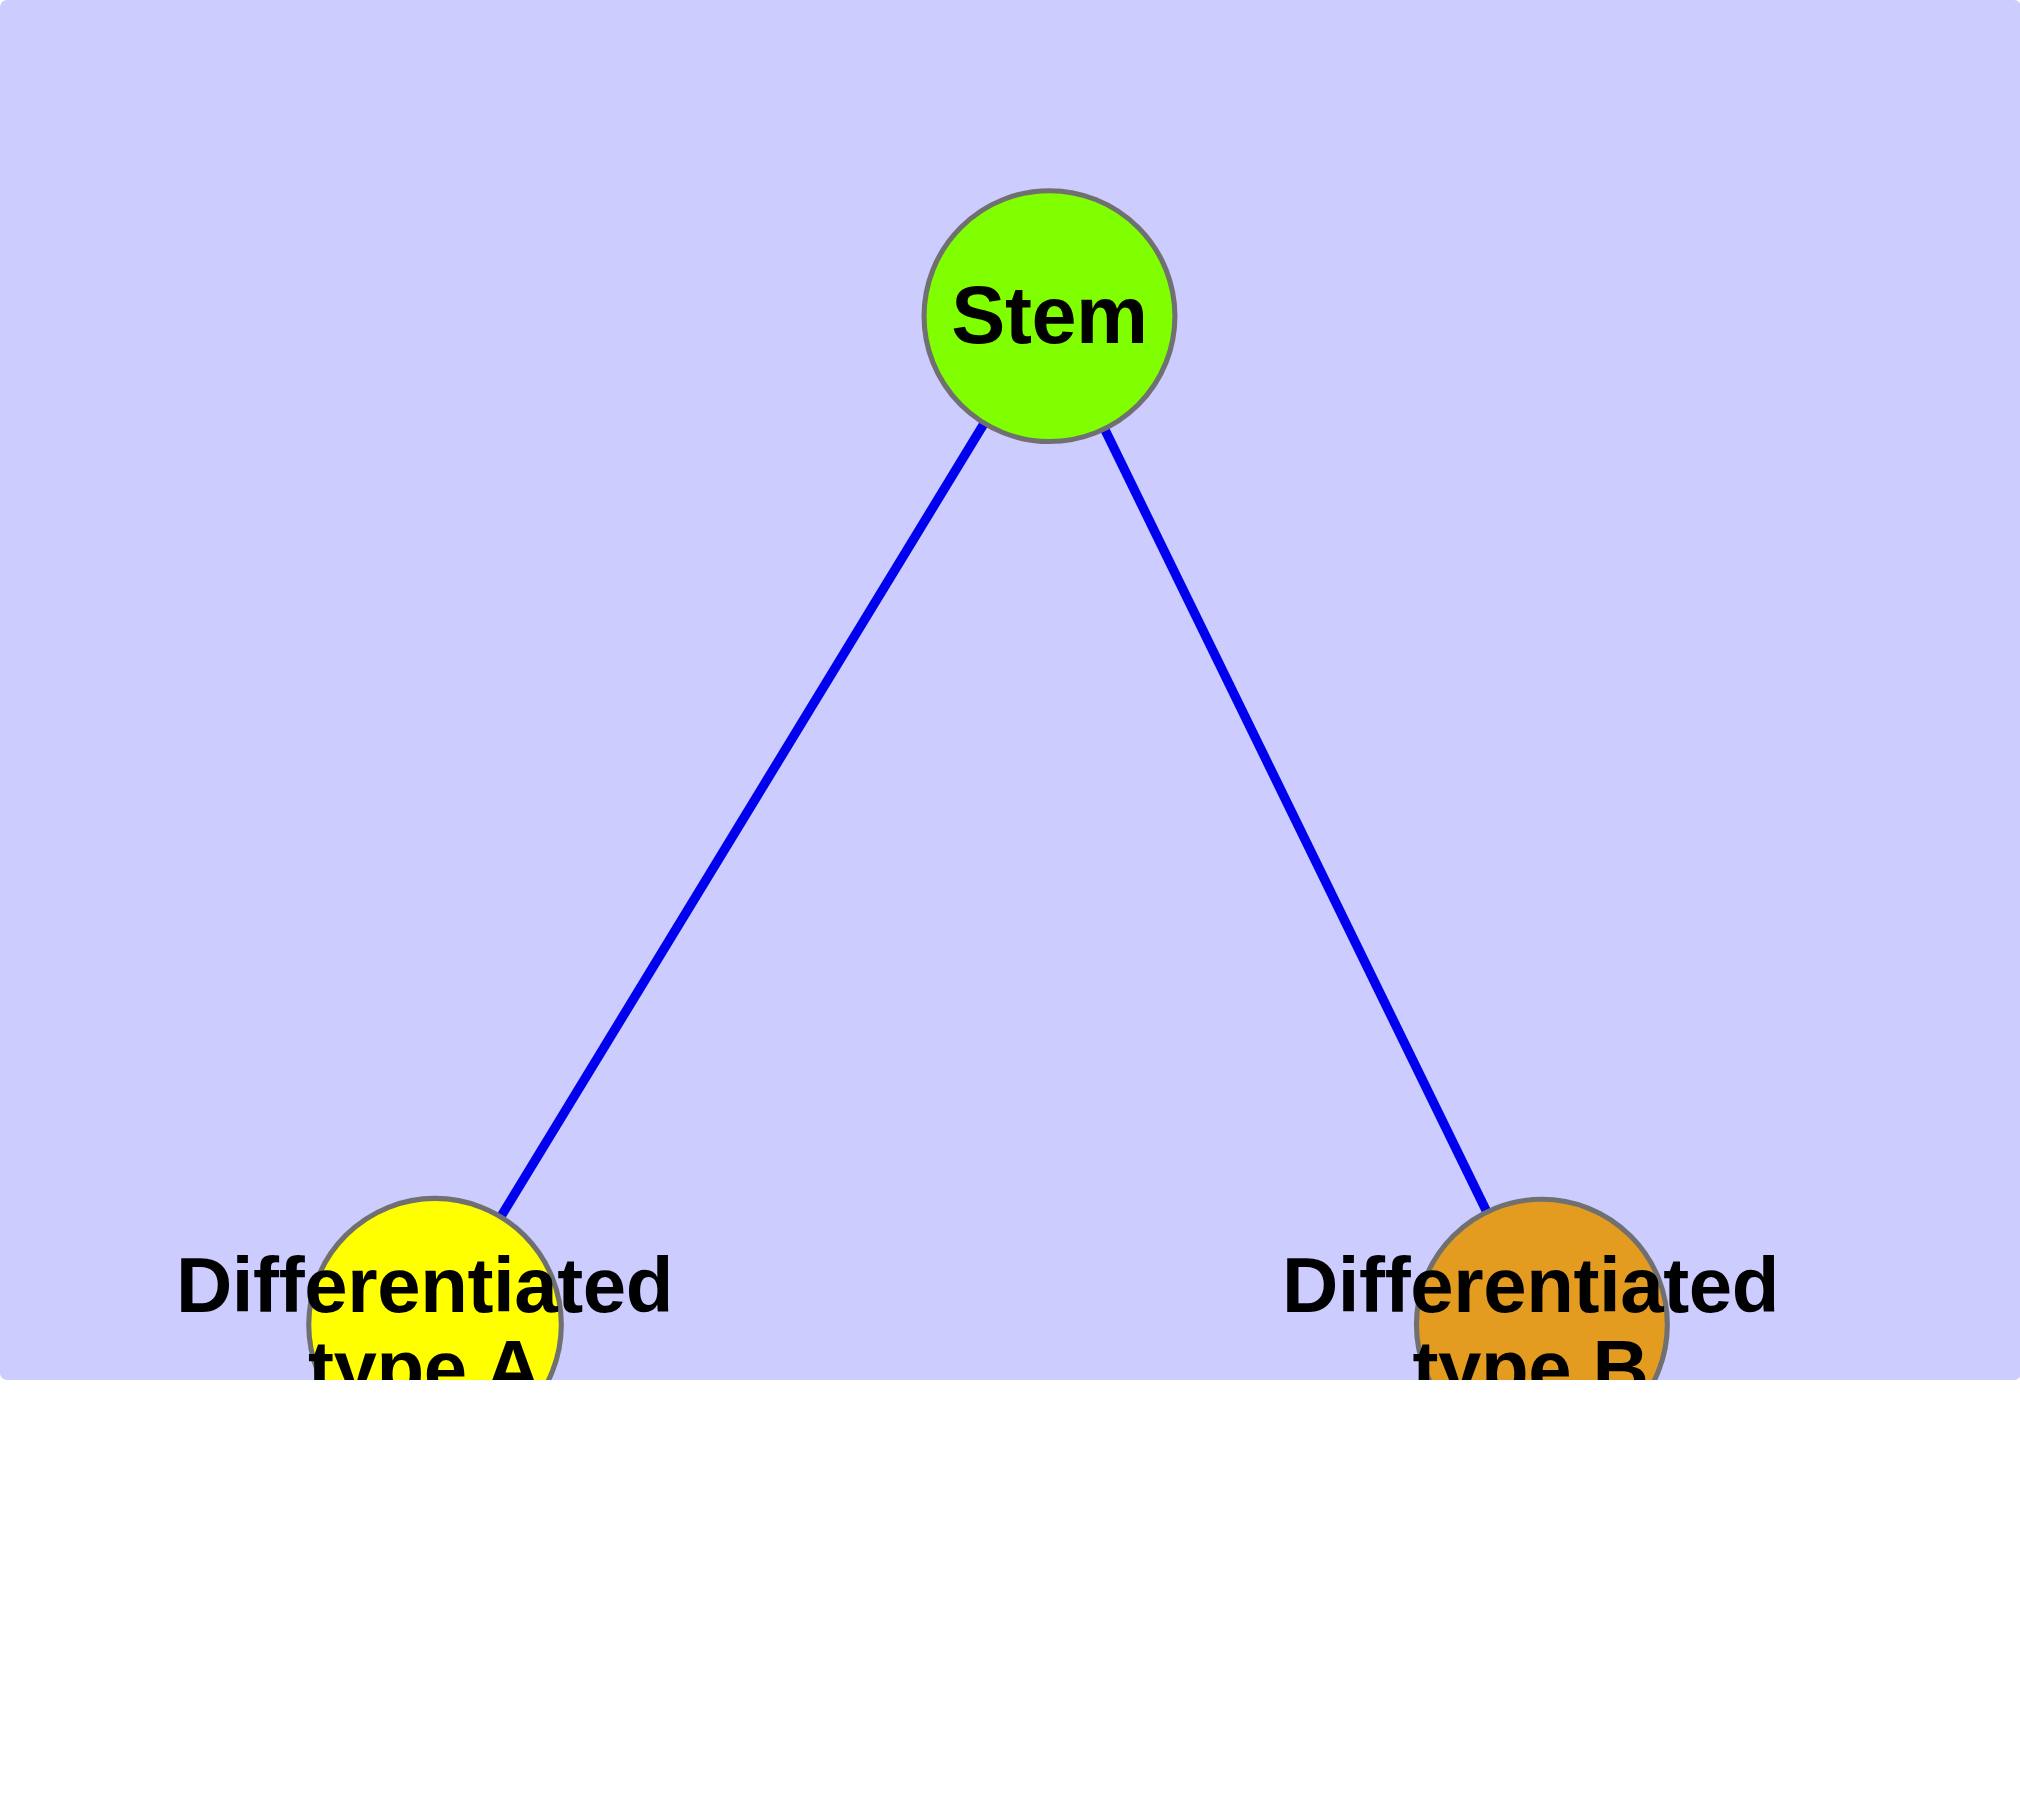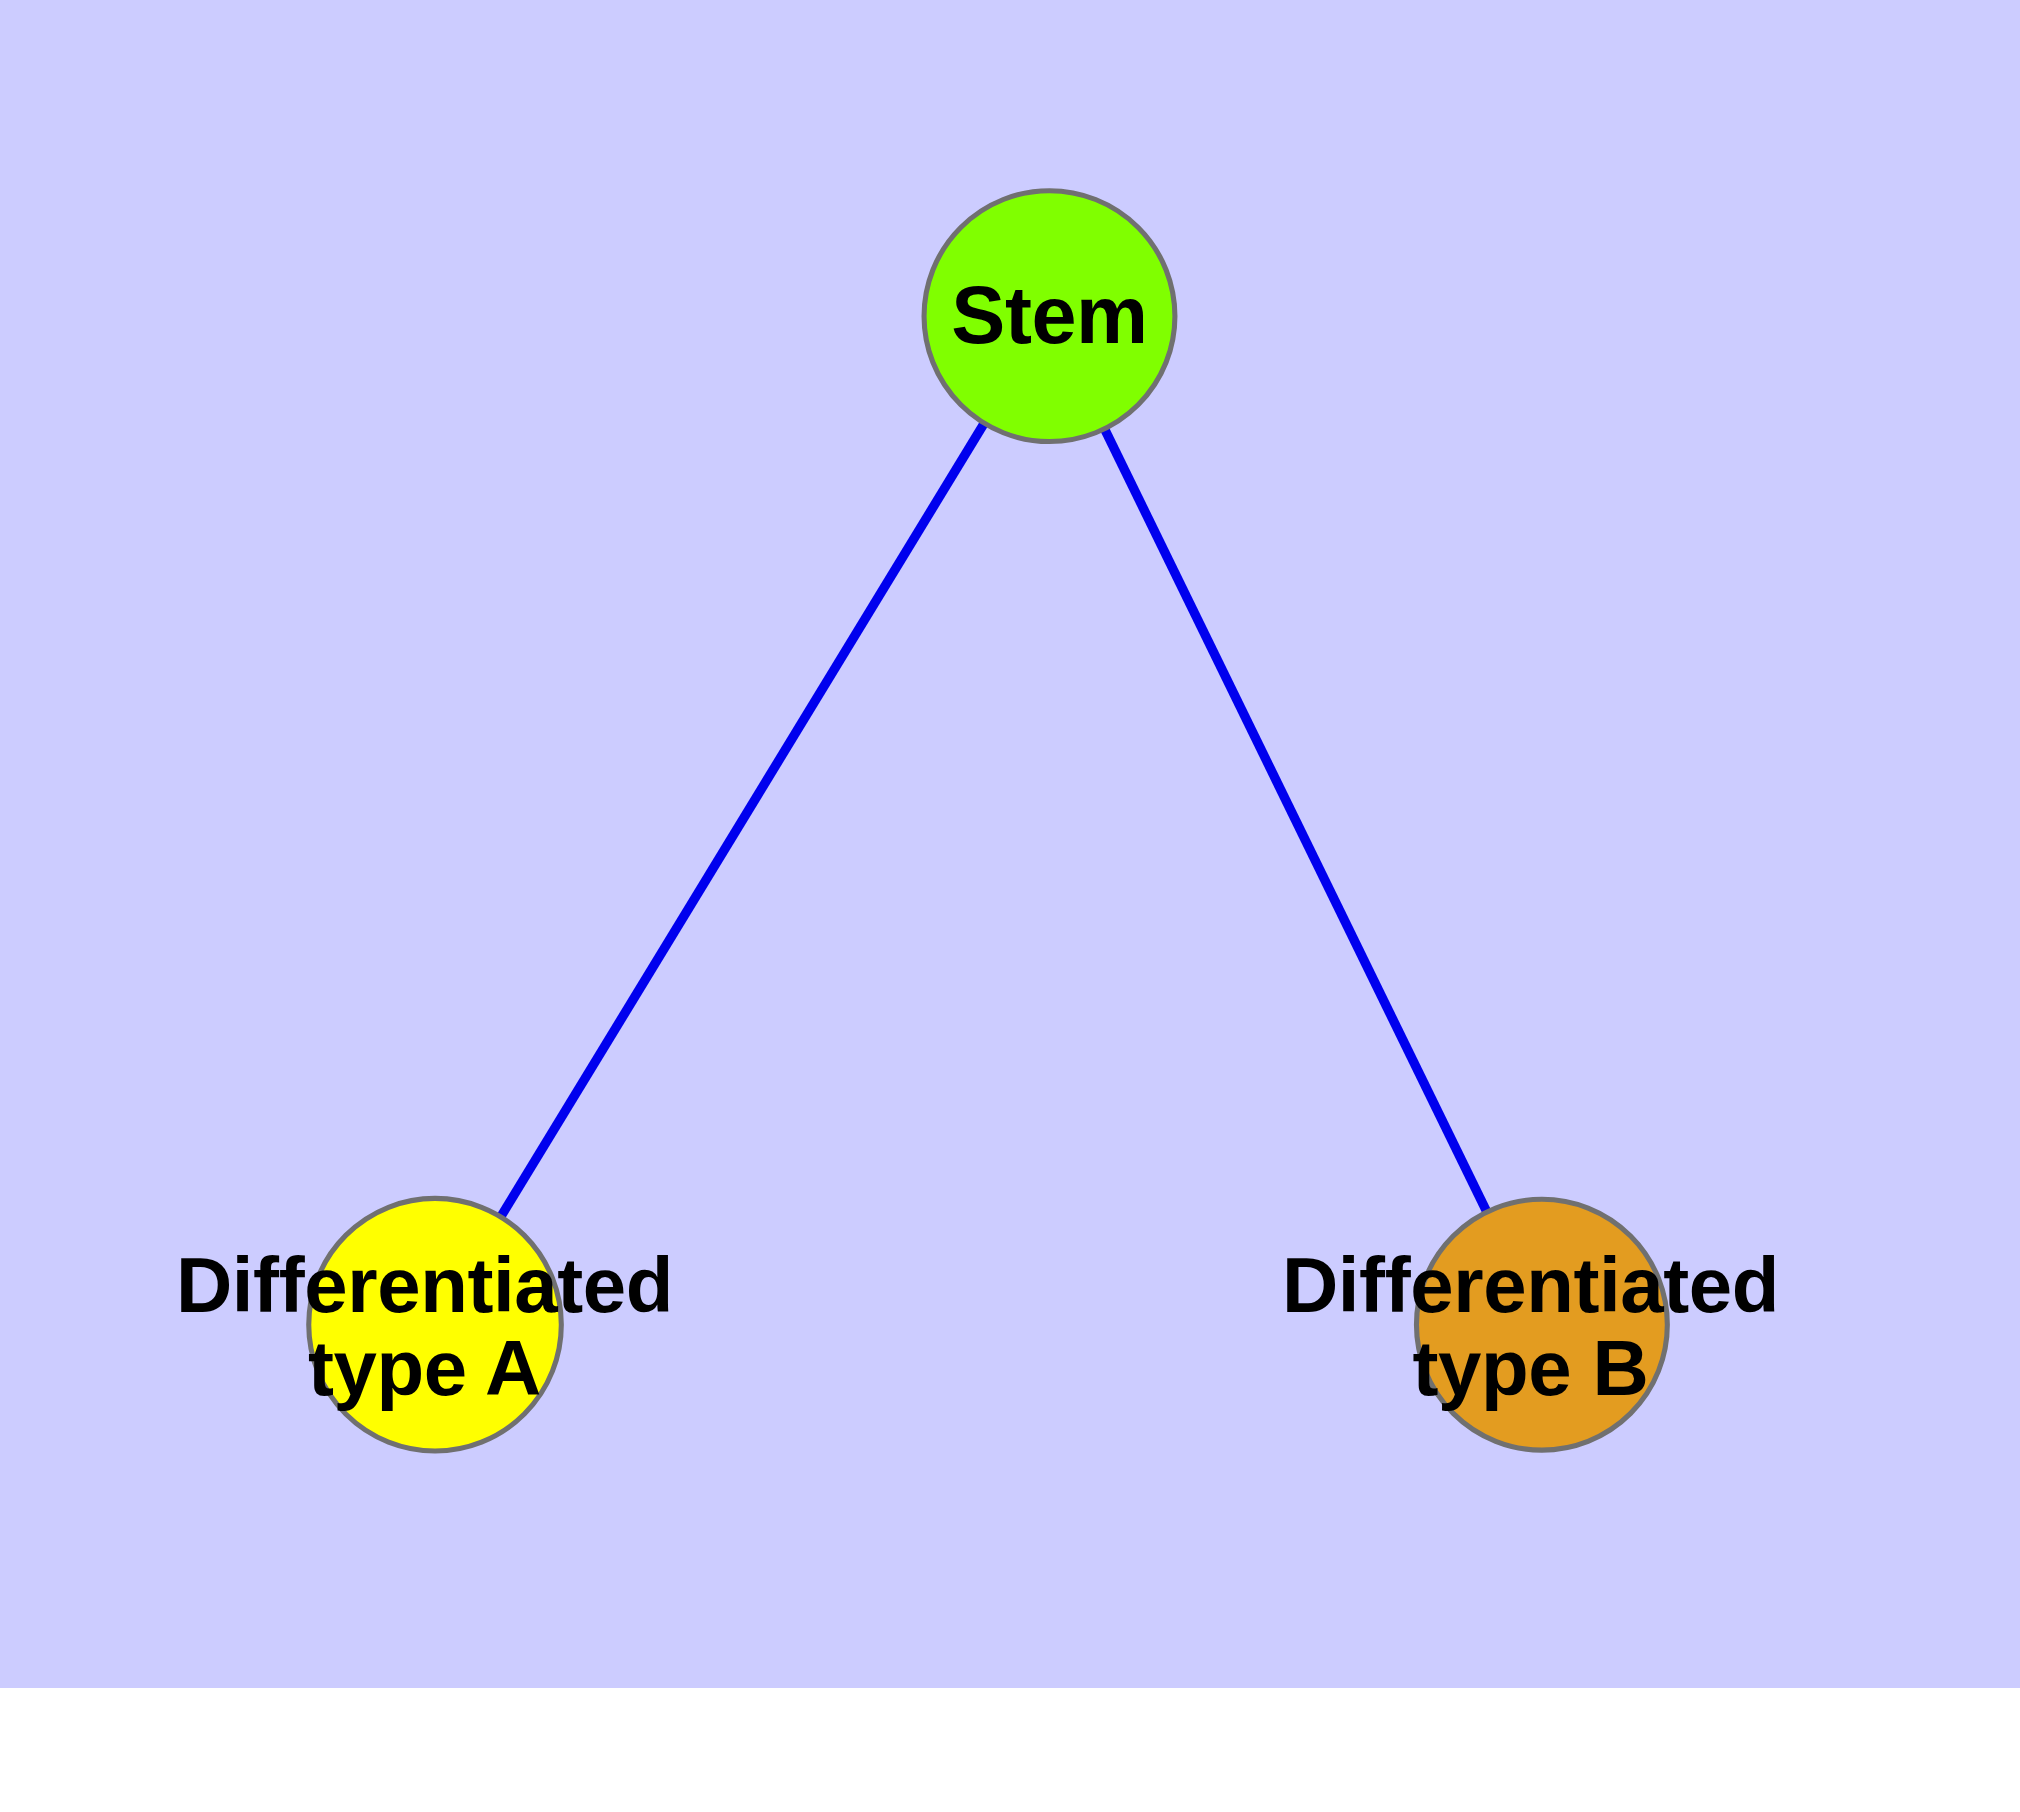--- a/index.html
+++ b/index.html
@@ -39,21 +39,21 @@
   .label-stem {
     font-size: 81px;
   }
   .label-leaf {
     font-size: 78px;
   }
 </style>
 </head>
 <body>
 
-<div id="canvas" style="width: 2021px; height: 1688px;">
+<div id="canvas" style="width: 2021px; height: 1380px; border-radius: 7px;">
 
   <div id="bg" style="background: rgb(204, 204, 255);"></div>
 
   <svg id="graph" viewBox="0 0 2384 2138" xmlns="http://www.w3.org/2000/svg" style="width: 2021px; height: 1812px;">
 
     <g id="edge-layer">
       <line id="edge-0" x1="1238" y1="373" x2="513" y2="1563" stroke="#0000EE" stroke-width="11" stroke-linecap="butt"></line>
       <line id="edge-1" x1="1238" y1="373" x2="1819" y2="1563" stroke="#0000EE" stroke-width="11" stroke-linecap="butt"></line>
     </g>
 

